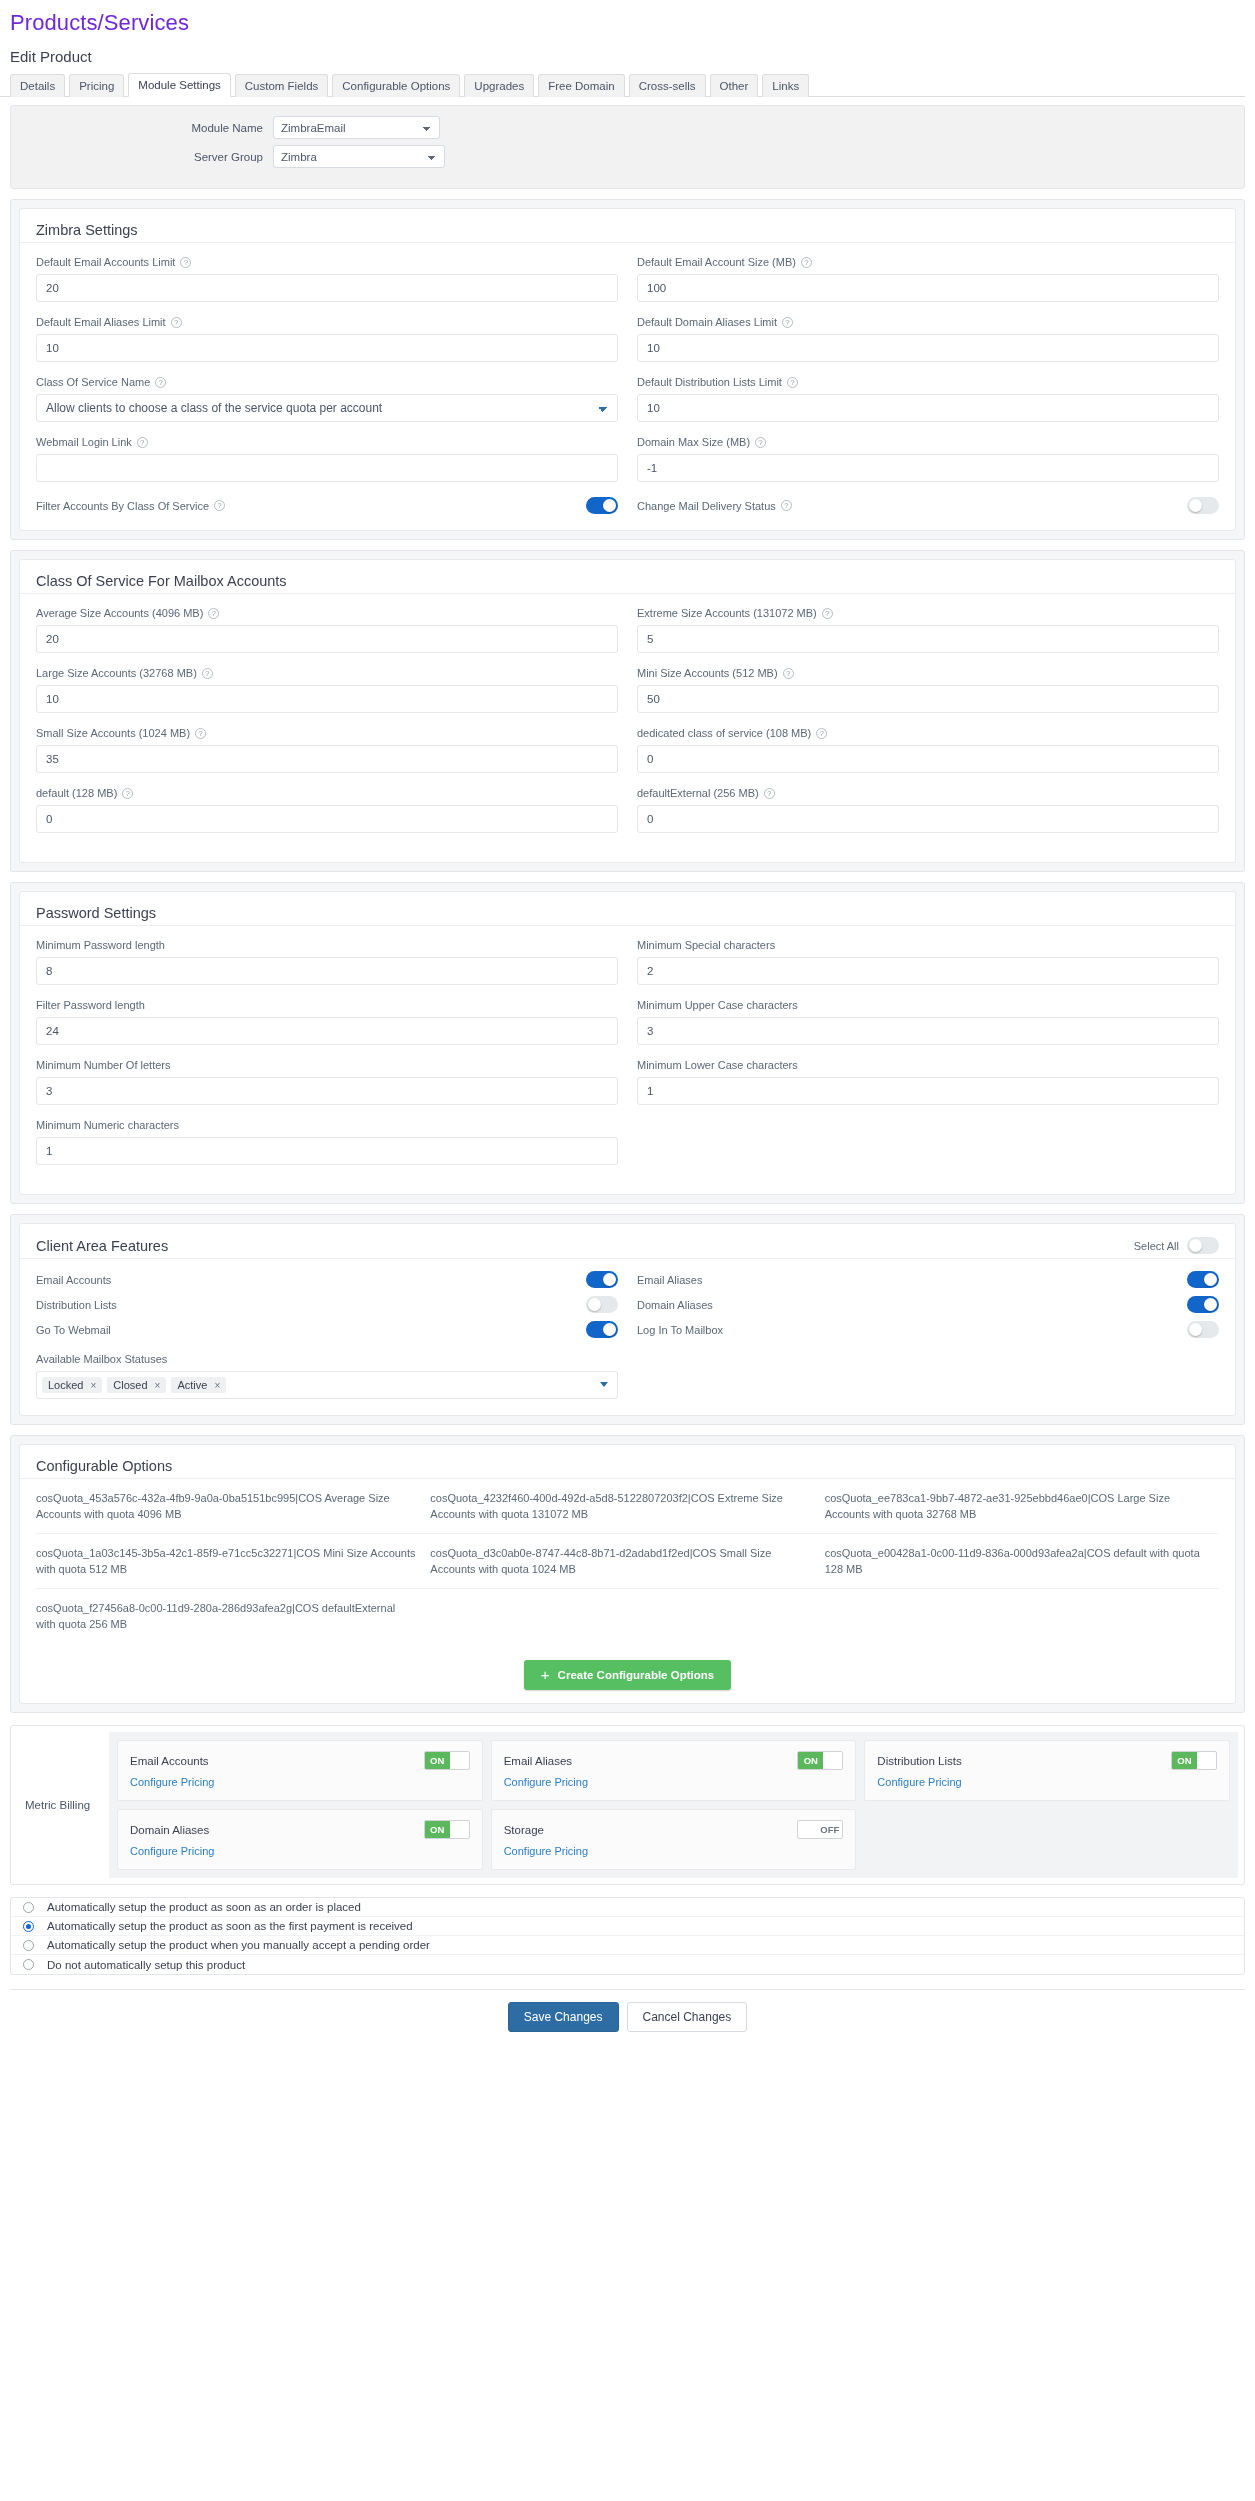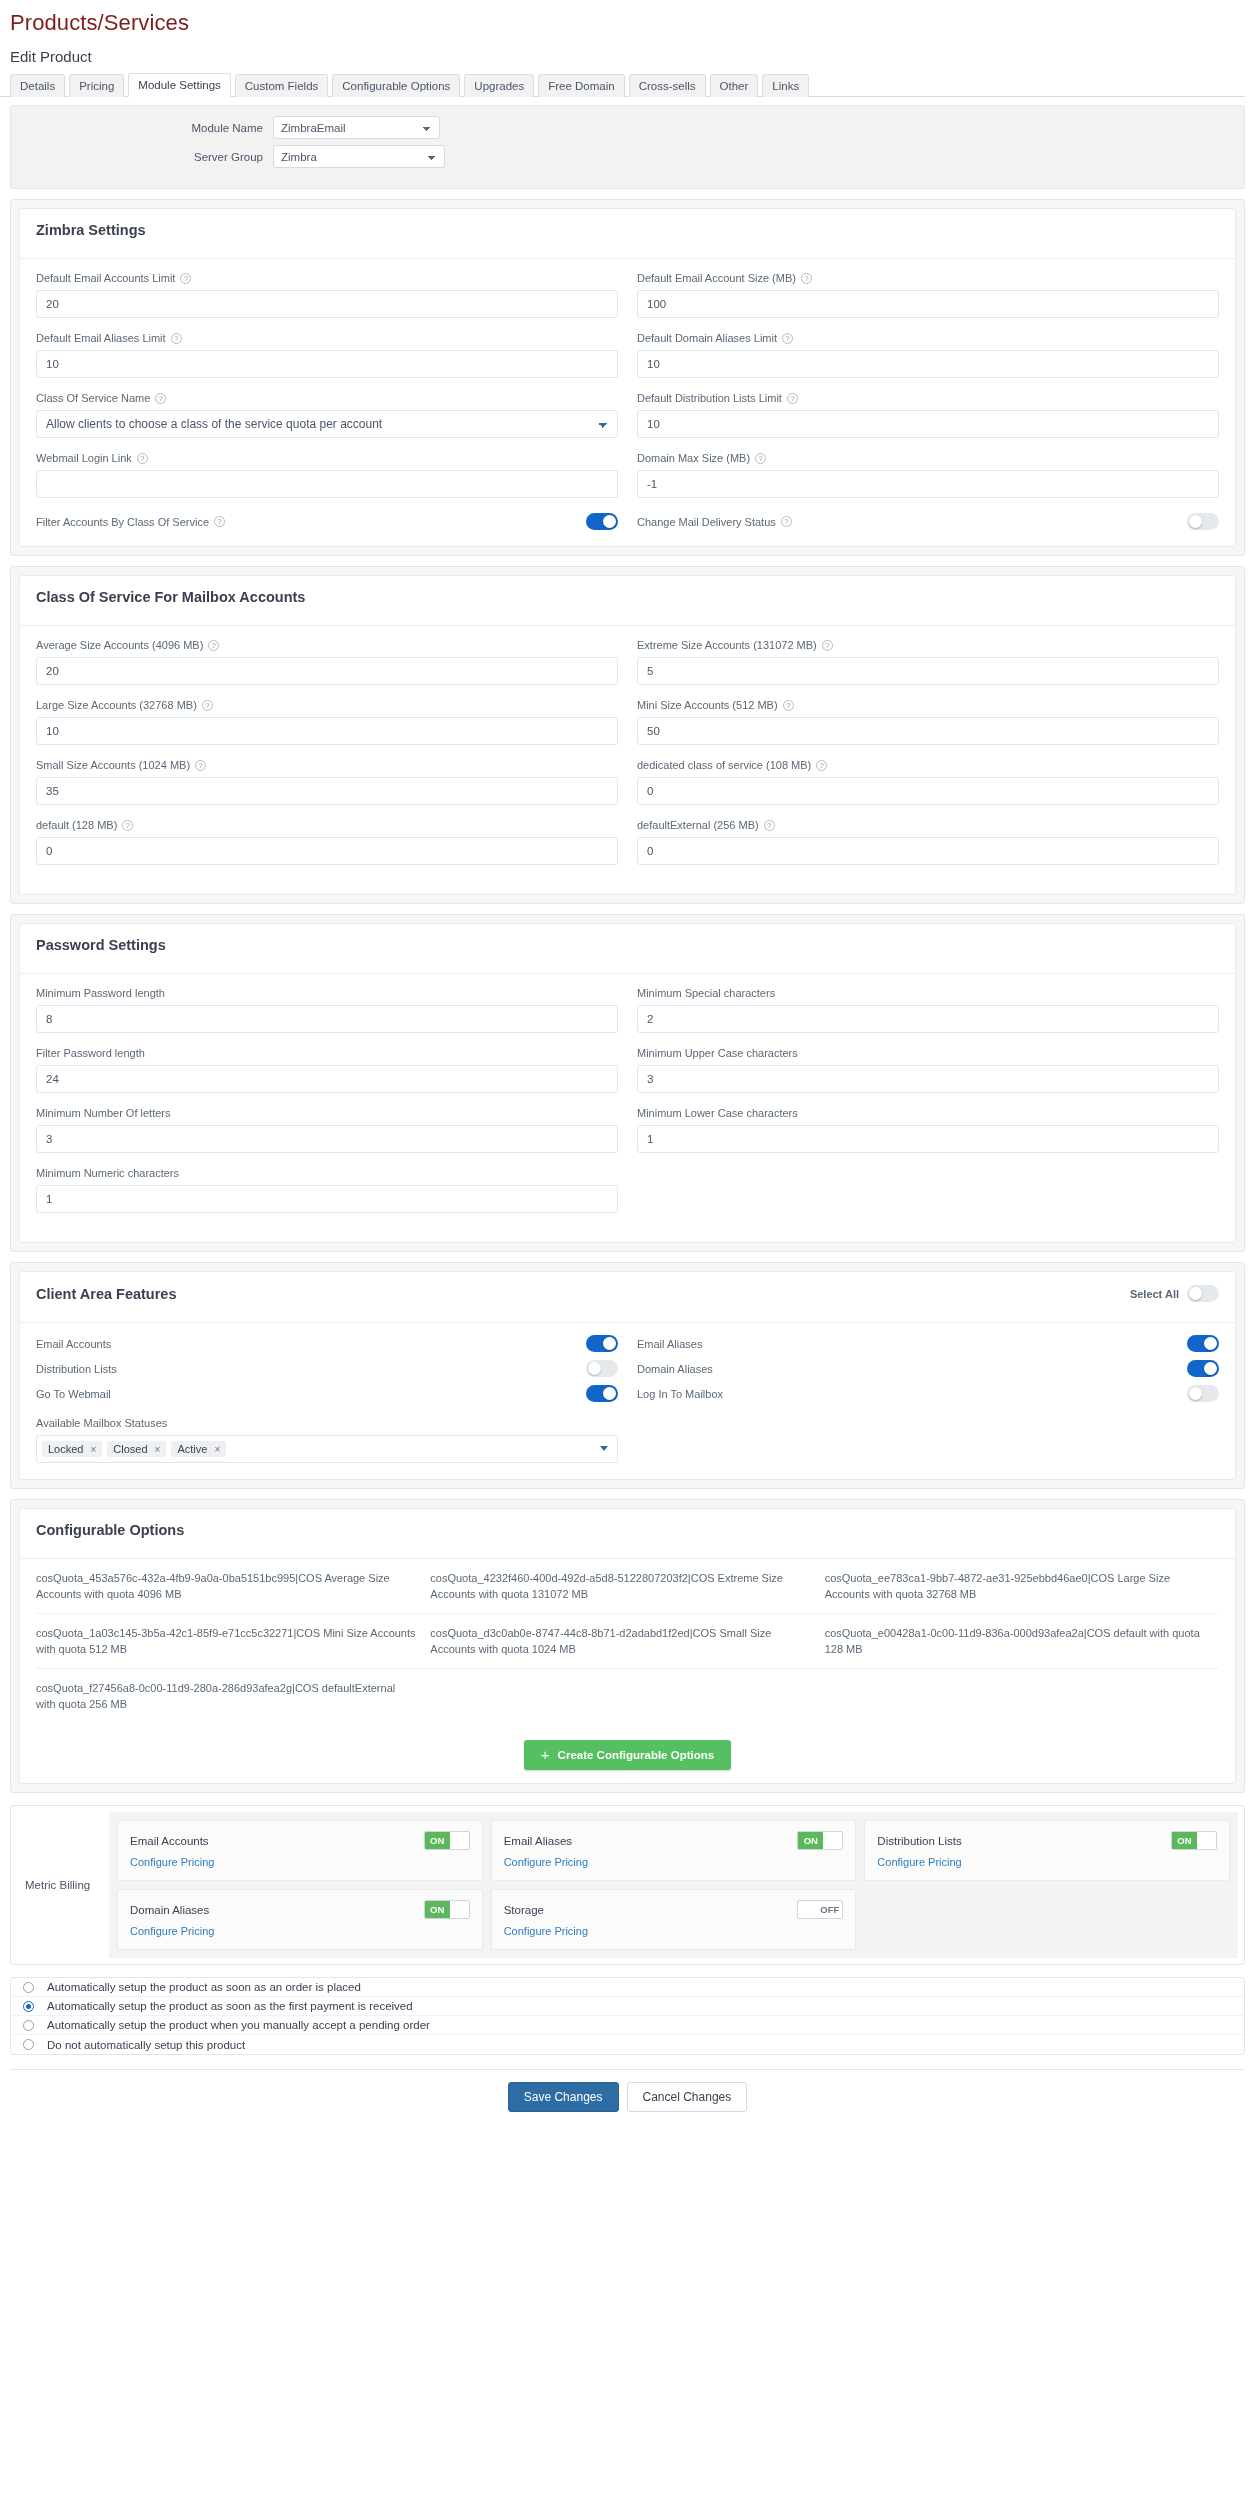--- a/index.html
+++ b/index.html
@@ -7,21 +7,21 @@
     margin: 0; padding: 0;
     background: #ffffff;
     font-family: "Liberation Sans", sans-serif;
     color: #333;
   }
   body { width: 1255px; }
   .page { width: 1255px; padding: 0 0 12px 0; }
 
   .page-title {
     font-size: 22px;
-    color: #7f1d1d;
+    color: #6d28d9;
     font-weight: 400;
     padding: 10px 0 0 10px;
     letter-spacing: .1px;
   }
   .page-subtitle {
     font-size: 15px;
     color: #3a3f51;
     font-weight: 400;
     padding: 12px 0 0 10px;
   }
@@ -62,25 +62,25 @@
     border-radius: 3px;
     margin: 10px 10px 0 10px;
     padding: 8px;
   }
   .panel-inner {
     background: #ffffff;
     border: 1px solid #e8ebee;
     border-radius: 3px;
   }
   .panel-head {
-    padding: 13px 16px 20px 16px;
+    padding: 13px 16px 4px 16px;
     border-bottom: 1px solid #eceff1;
     font-size: 14.5px;
     color: #3a3f51;
-    font-weight: 700;
+    font-weight: 400;
     display: flex;
     align-items: center;
     justify-content: space-between;
   }
   .panel-body { padding: 12px 16px 16px 16px; }
 
   
   .modsel-wrap {
     background: #f2f2f2;
     border: 1px solid #e2e6ea;

